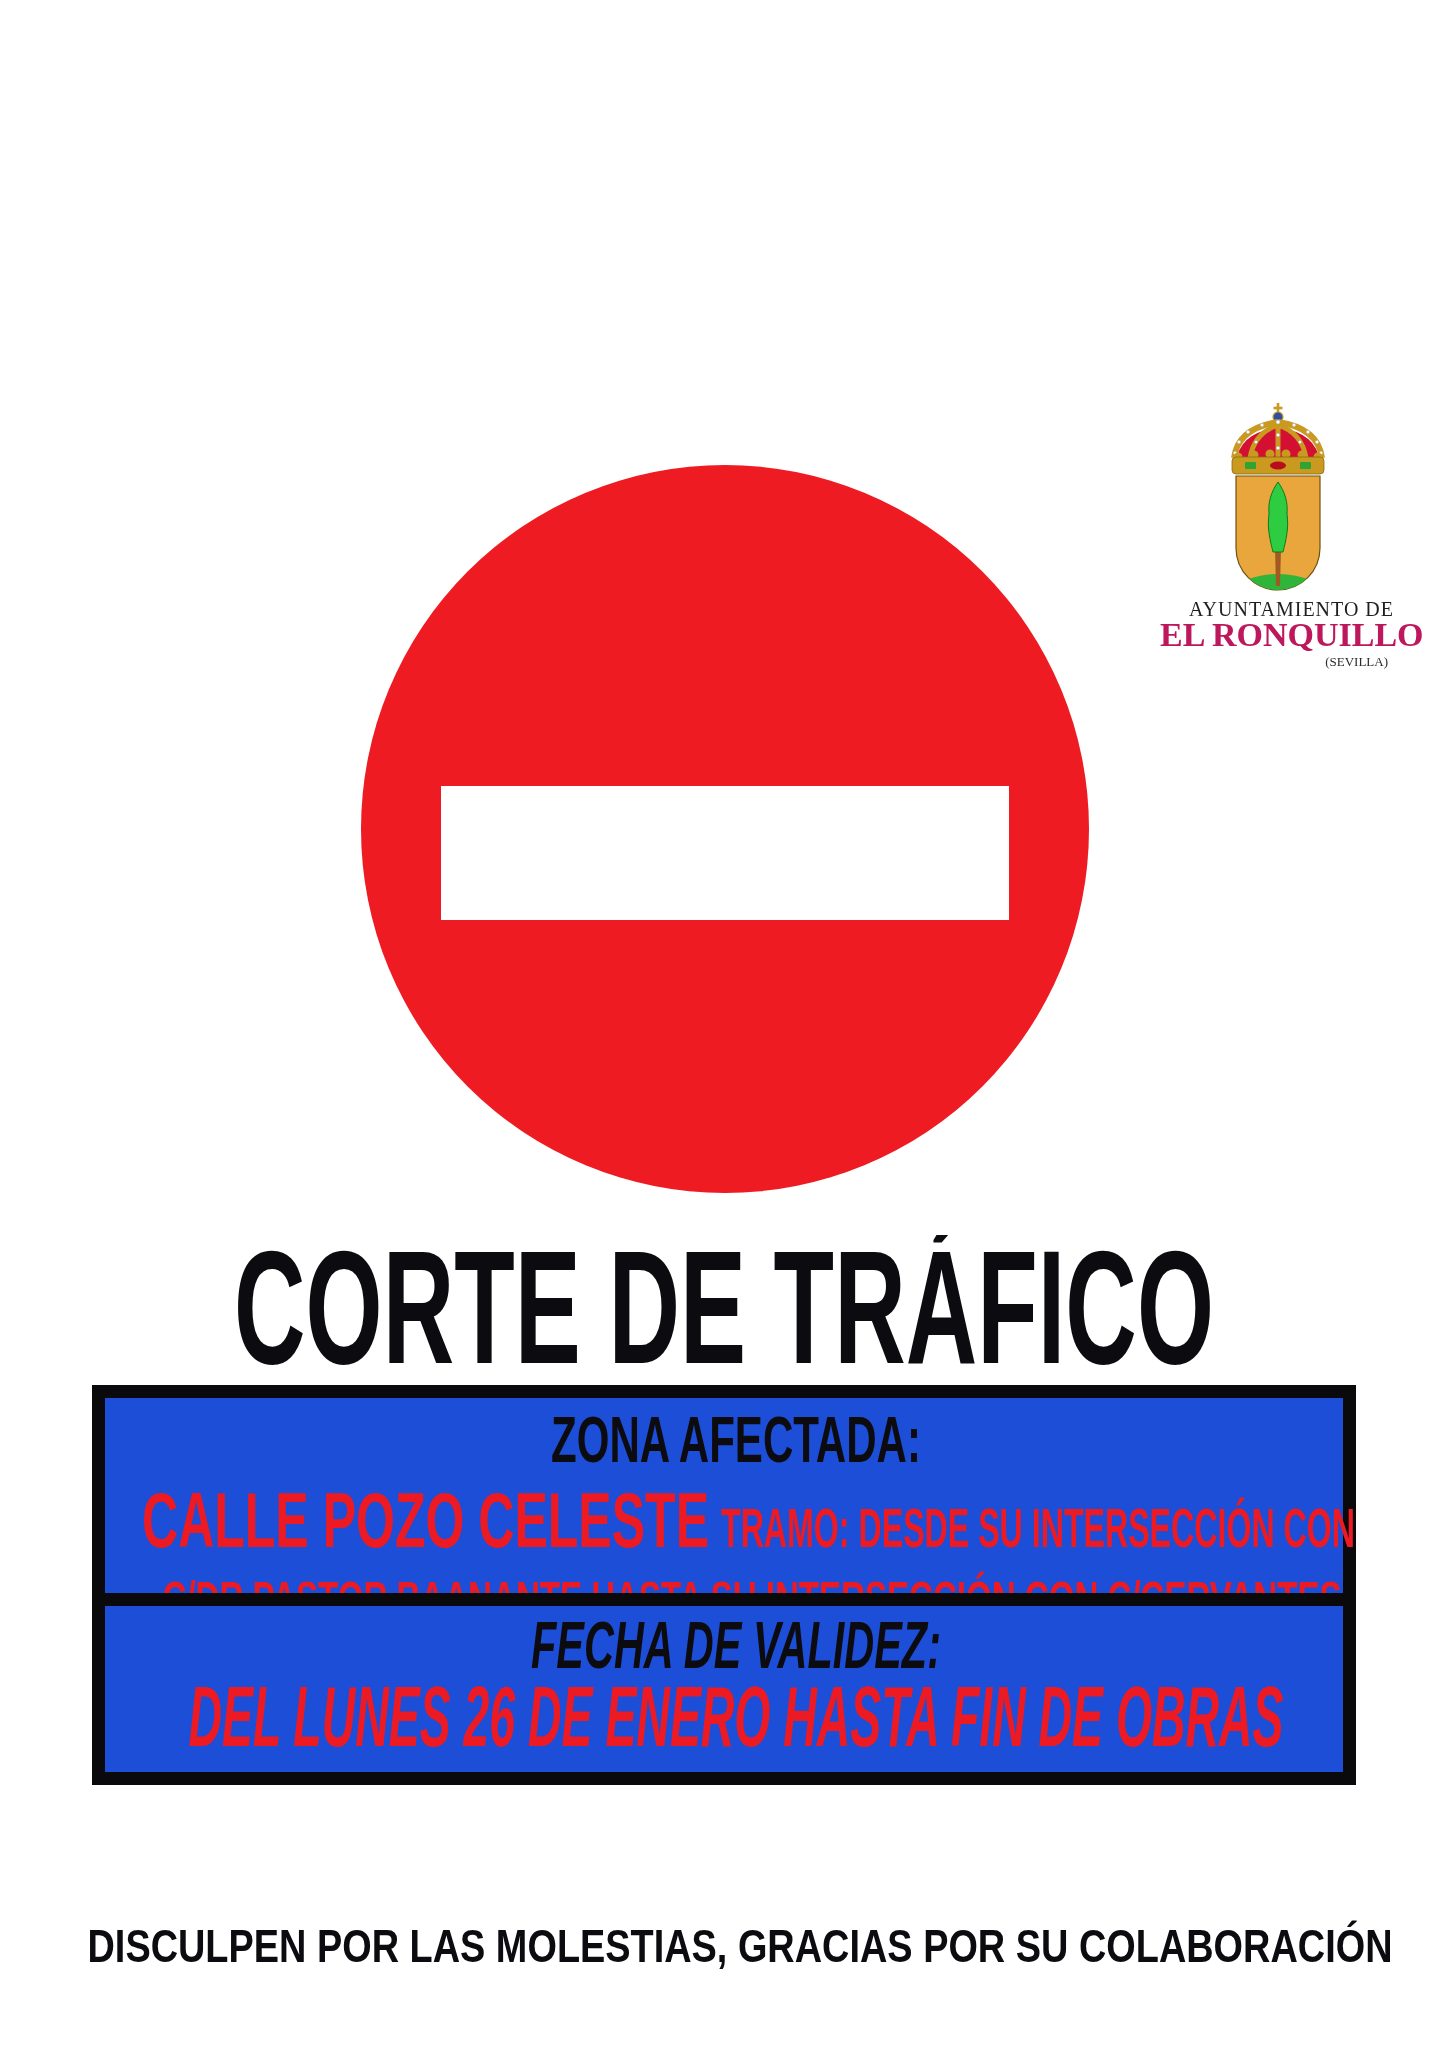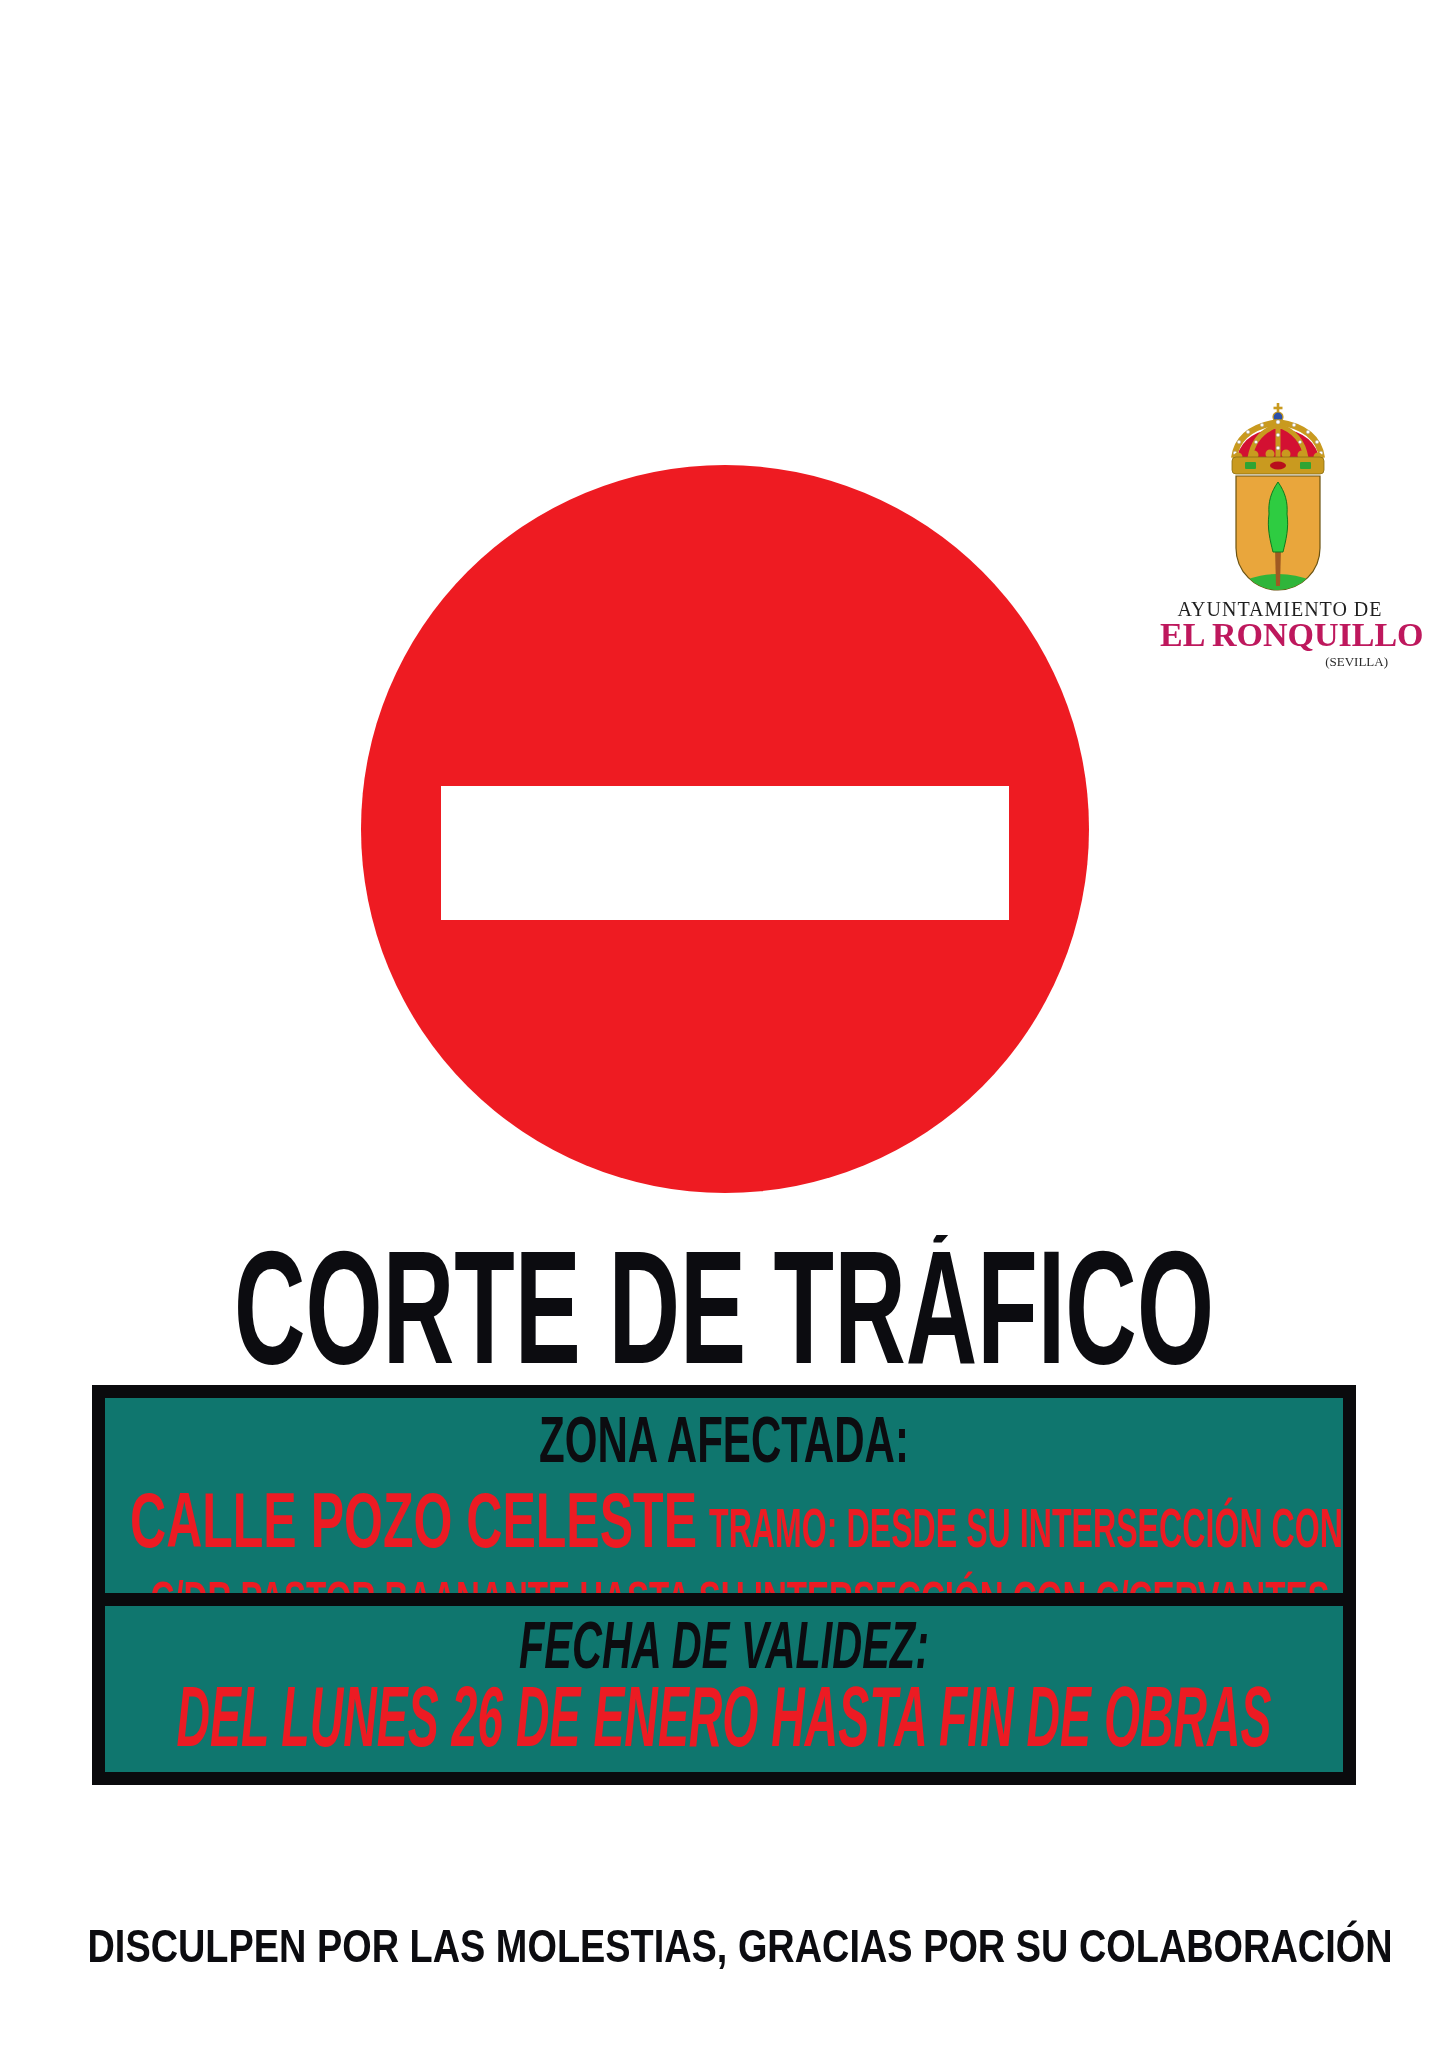--- a/index.html
+++ b/index.html
@@ -13,31 +13,31 @@
   .impact-text{font-family:"Liberation Sans",sans-serif;font-weight:bold;fill:#0c0c10;}
   .impact-red{font-family:"Liberation Sans",sans-serif;font-weight:bold;fill:#ec1b23;}
 
   
   #sign-circle{left:361px;top:465px;width:728px;height:728px;border-radius:50%;
                background:#ee1b22;}
   #sign-bar{left:80px;top:321px;width:568px;height:134px;background:#ffffff;}
 
   
   #crest-svg{left:1218px;top:400px;}
-  .crest-cap1{left:1166px;top:598px;width:228px;text-align:center;
+  .crest-cap1{left:1166px;top:598px;width:228px;text-align:right;
               font-family:"Liberation Serif",serif;font-size:20px;letter-spacing:1px;
               color:#1f1f1f;white-space:nowrap;}
   .crest-cap2{left:1160px;top:616px;width:240px;text-align:center;
               font-family:"Liberation Serif",serif;font-size:34px;font-weight:bold;
               color:#be185d;white-space:nowrap;}
   .crest-cap3{left:1182px;top:654px;width:206px;text-align:right;
               font-family:"Liberation Serif",serif;font-size:13px;color:#2a2a2a;}
 
   
-  .notice-box{border:13px solid #0a0a0d;background:#0f766e;box-sizing:border-box;}
+  .notice-box{border:13px solid #0a0a0d;background:#1d4ed8;box-sizing:border-box;padding-left:12px;}
   #zona-box{left:92px;top:1385px;width:1264px;height:277px;}
   #fecha-box{left:92px;top:1593px;width:1264px;height:192px;font-style:italic;}
 
   svg{display:block;}
 </style>
 </head>
 <body>
 
 <div id="page">
 

